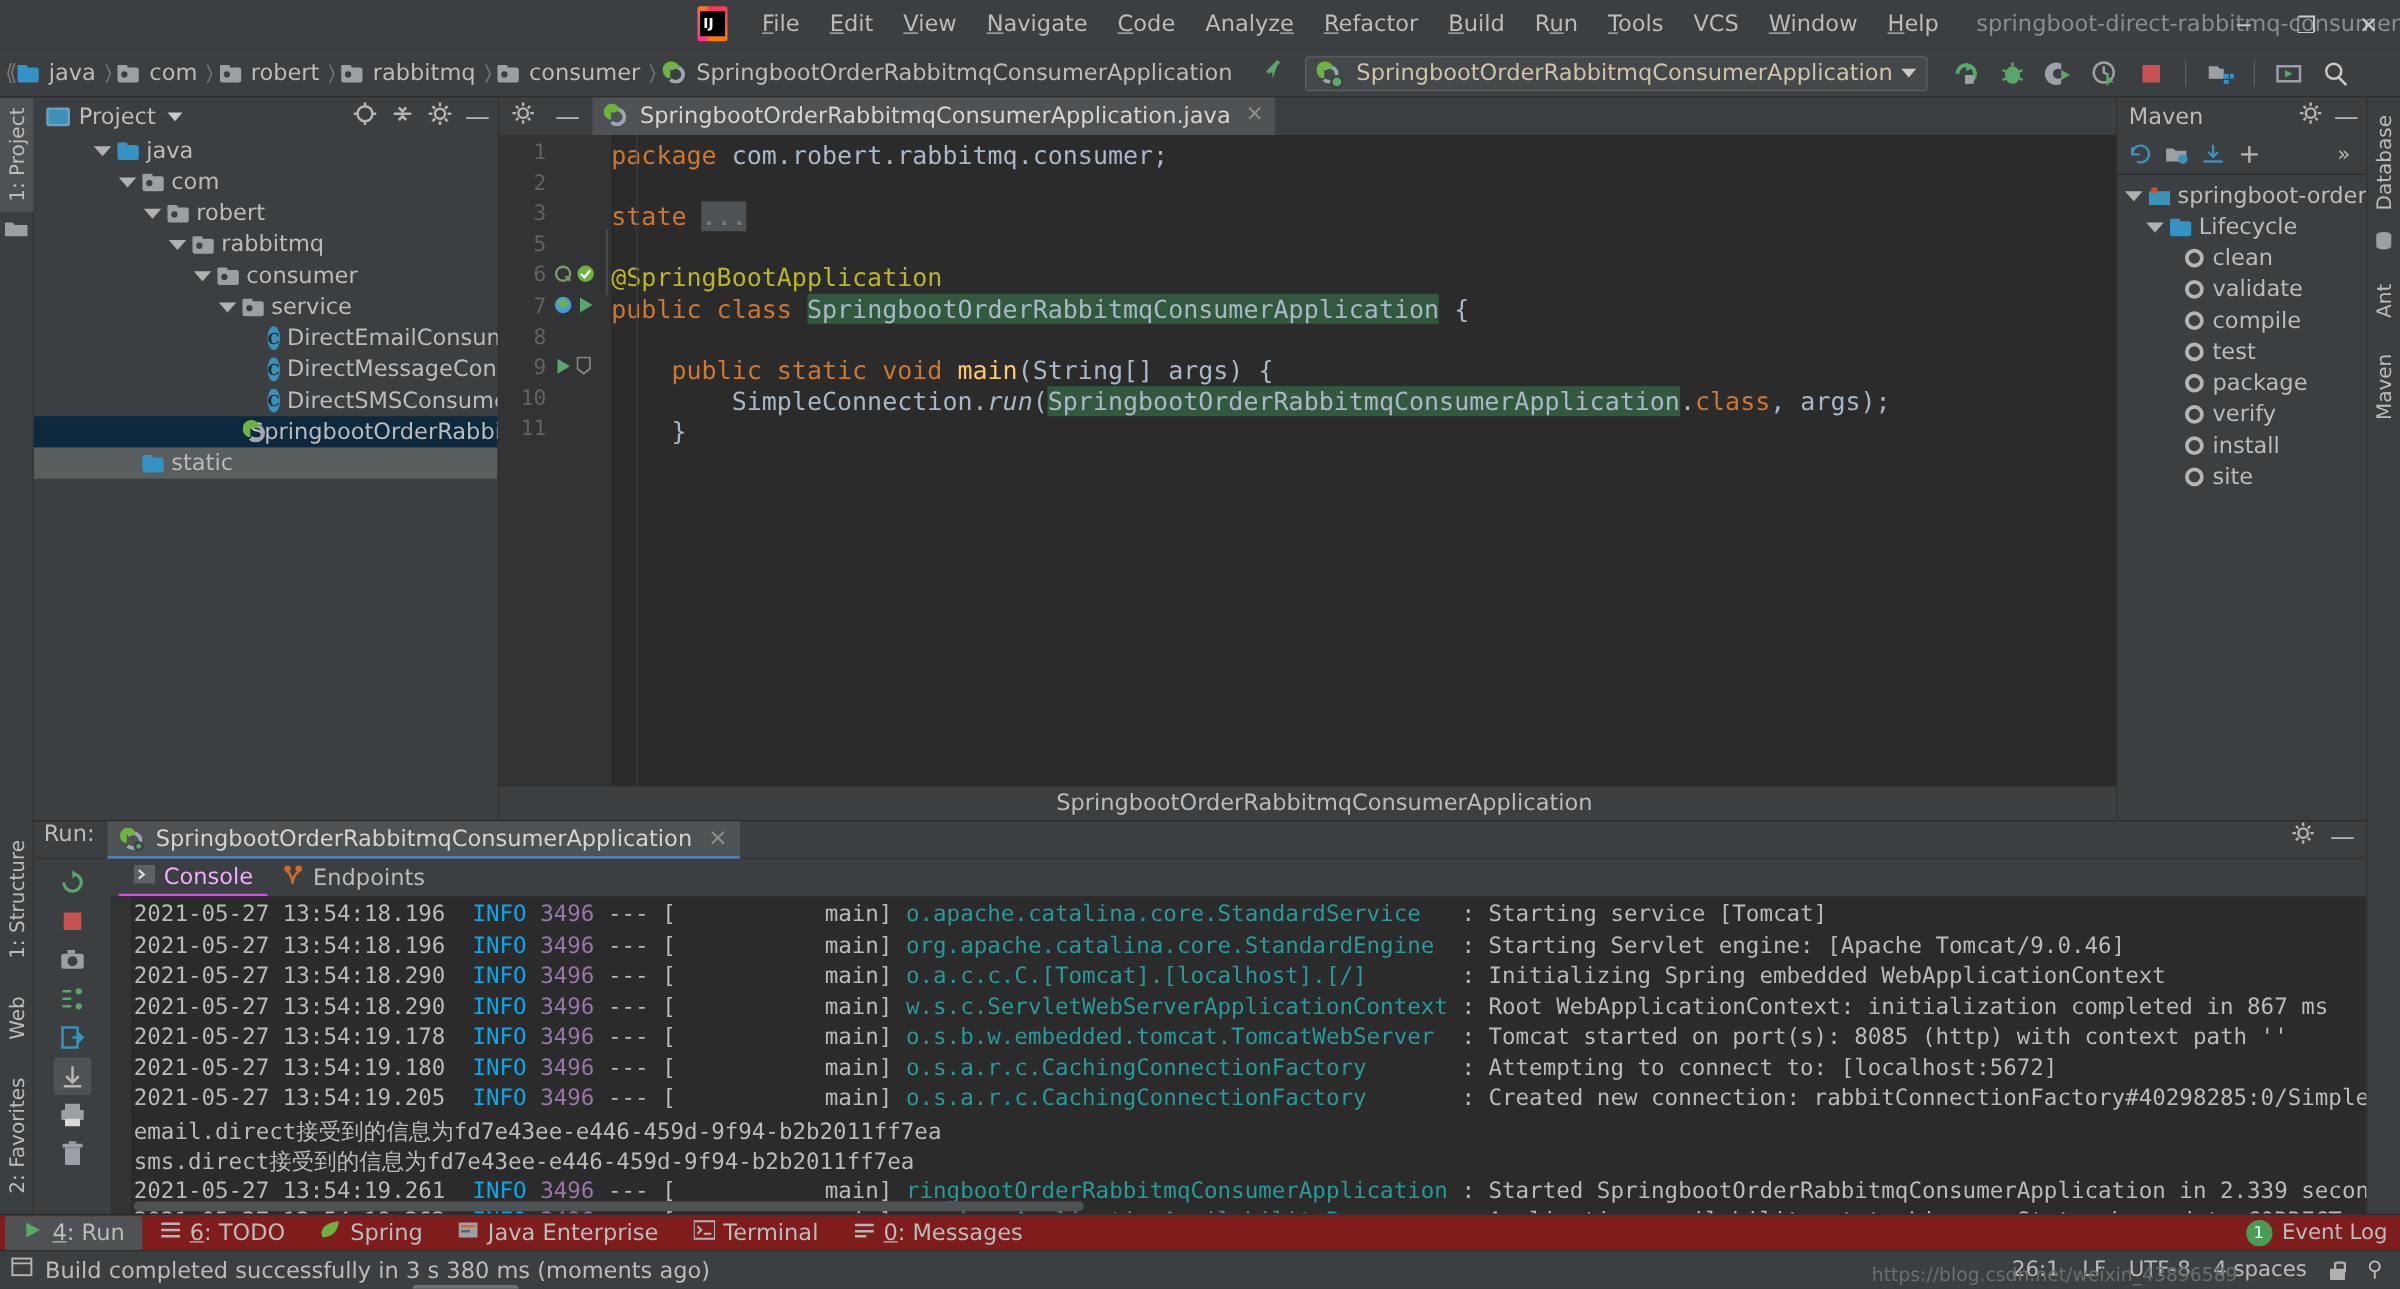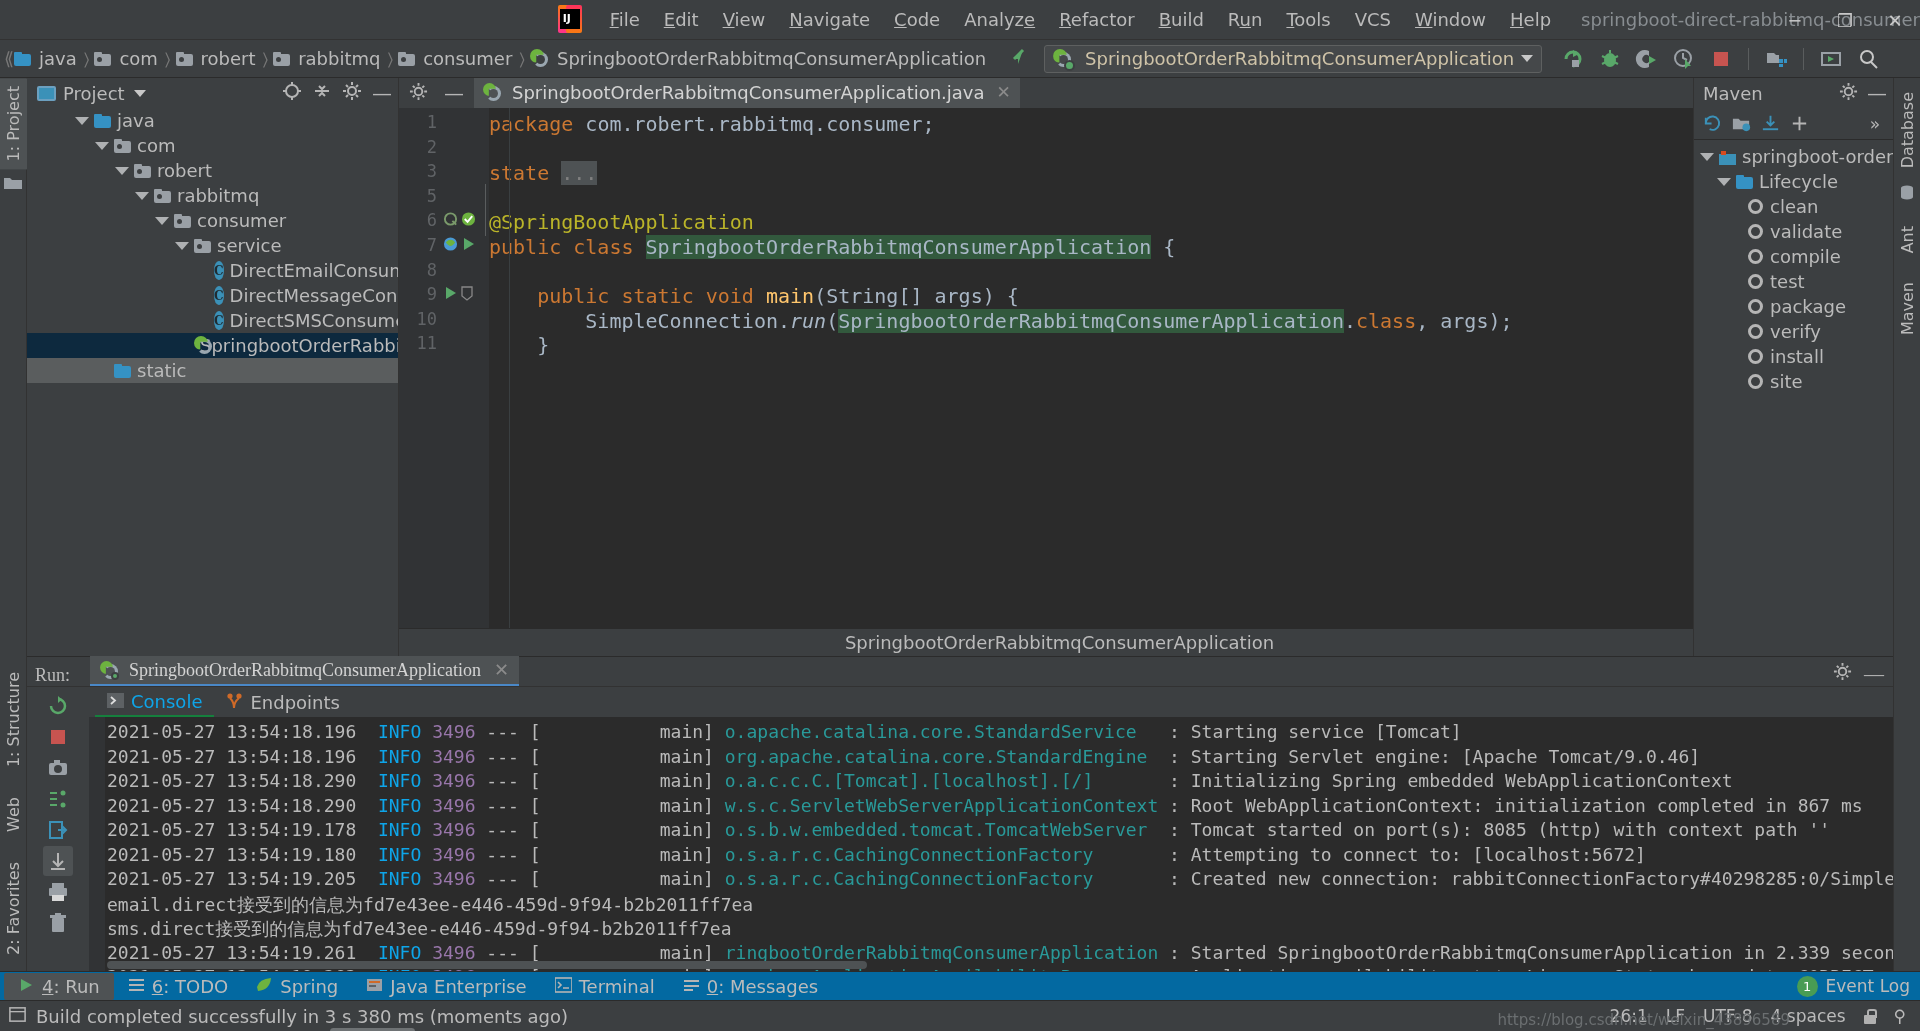--- a/index.html
+++ b/index.html
@@ -130,56 +130,56 @@
   .gear-s{width:15px;height:15px;border-radius:50%;border:3px solid #b5b5b5;margin-right:7px;flex:0 0 auto;}
 
   
   #rightstrip{
     position:absolute;right:0;top:0;width:27px;bottom:0;background:#3c3f41;border-left:1px solid #323232;
     display:flex;flex-direction:column;align-items:center;
   }
 
   
   #runpanel{ position:absolute;left:27px;right:27px;bottom:0;height:315px;background:#3c3f41;border-top:1px solid #2b2b2b;}
-  #runhdr{ height:30px;display:flex;align-items:flex-end;padding-left:8px;gap:20px;border-bottom:1px solid #323232;font-family:Liberation Serif, serif;}
+  #runhdr{ height:30px;display:flex;align-items:flex-start;padding-left:8px;gap:10px;border-bottom:1px solid #323232;}
   #runhdr .lbl{font-size:18px;color:#bbb;}
   .runtab{
     height:30px;display:flex;align-items:center;gap:6px;padding:0 10px;font-size:18px;color:#d4d4d4;
     background:#4e5254;border-bottom:2px solid #4a88c7;
   }
   .runtab .x{color:#8b8b8b;margin-left:7px;}
   #runhdr .r{margin-left:auto;display:flex;gap:12px;align-items:center;padding-right:9px;}
 
   #runbody{ position:absolute;left:0;right:0;top:30px;bottom:0;display:flex; }
   #runside{ width:62px;display:flex;flex-direction:column;align-items:center;padding-top:4px;gap:1px;background:#3c3f41;}
   .rsi{width:30px;height:30px;display:flex;align-items:center;justify-content:center;border-radius:3px;}
   #runmain{ flex:1; position:relative; }
   #subtabs{ height:30px;display:flex;align-items:flex-end;gap:0px;padding-left:6px;background:#3c3f41;}
   .stab{height:29px;display:flex;align-items:center;gap:7px;padding:0 12px;font-size:18px;color:#bbb;}
-  .stab.active{ border-bottom:2px solid #15803d;color:#0ea5e9; }
+  .stab.active{ border-bottom:2px solid #d946ef;color:#f0abfc; }
   #console{
     position:absolute;left:0;right:0;top:30px;bottom:0;background:#2b2b2b;overflow:hidden;
   }
   #consoleGutter{position:absolute;left:0;top:0;width:16px;bottom:0;background:#313335;}
   .logline{
     position:absolute;left:18px;white-space:pre;
     font-family:"DejaVu Sans Mono","Liberation Mono",monospace;font-size:18px;color:#bababa;
   }
   .l-ts{color:#bababa;}
   .l-info{color:#0ea5e9;}
   .l-pid{color:#9876aa;}
   .l-dash{color:#bababa;}
   .l-thr{color:#bababa;}
   .l-cls{color:#299999;}
   .l-msg{color:#bababa;}
   #hscroll{position:absolute;left:18px;bottom:2px;height:8px;width:760px;background:#4e5254;border-radius:4px;}
 
   
   #bottomtabs{
-    position:absolute;left:0;right:0;bottom:31px;height:29px;background:#0369a1;
+    position:absolute;left:0;right:0;bottom:31px;height:29px;background:#7f1d1d;
     display:flex;align-items:center;border-top:1px solid #2b2b2b;padding-left:4px;gap:0px;
   }
   .btab{display:flex;align-items:center;gap:7px;padding:3px 14px;font-size:18px;color:#bbb;}
   .btab.active{background:#4e5254;border-radius:2px;}
   .btab u{text-decoration:underline;}
   #bottomtabs .r{margin-left:auto;display:flex;align-items:center;gap:8px;padding-right:10px;}
   .badge1{width:21px;height:21px;border-radius:50%;background:#499c54;color:#fff;display:flex;align-items:center;justify-content:center;font-size:13px;}
 
   #statusbar{
     position:absolute;left:0;right:0;bottom:0;height:31px;background:#3c3f41;

